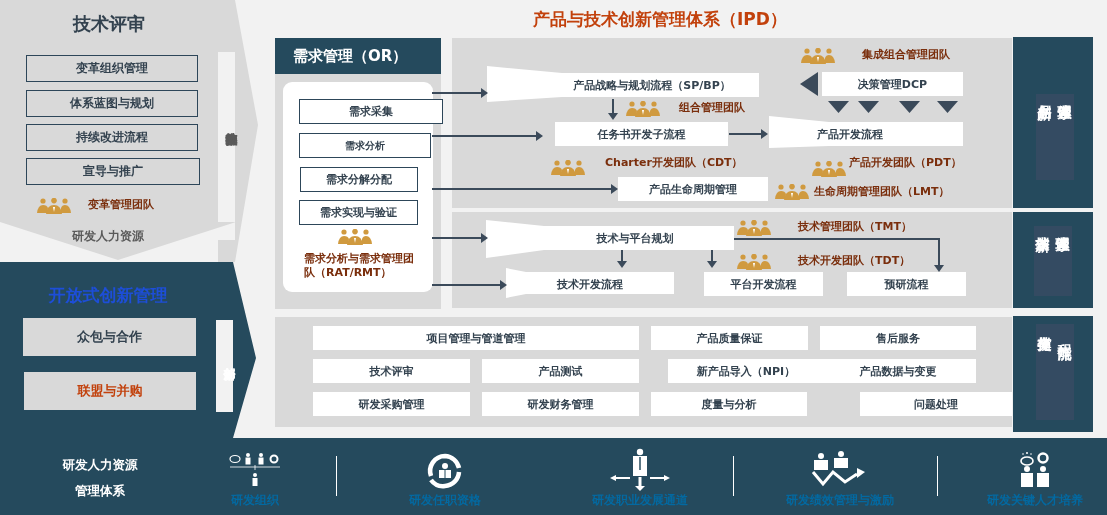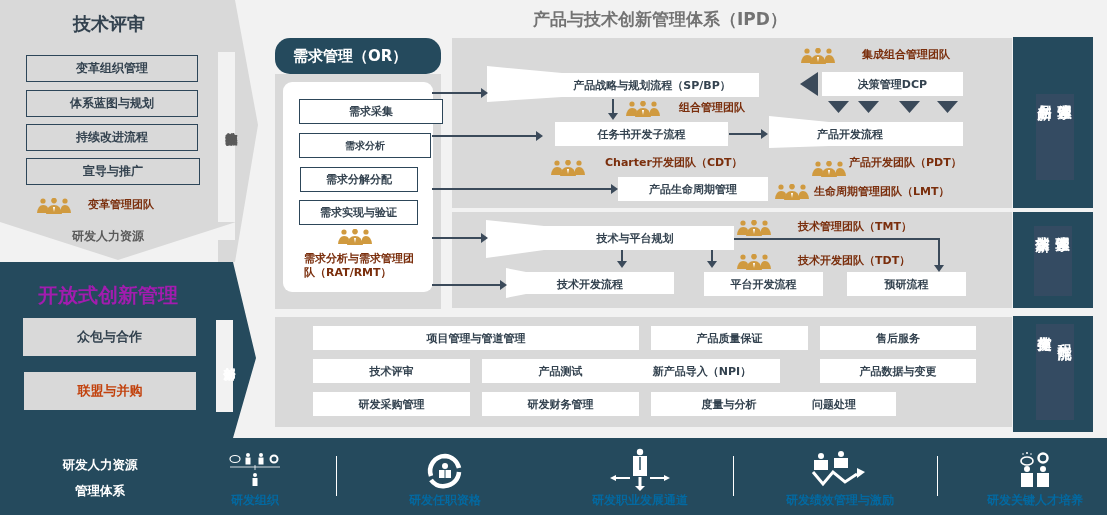--- a/index.html
+++ b/index.html
@@ -32,21 +32,21 @@
       <circle cx="17" cy="2.6" r="2.8" fill="#d09a3f"></circle>
       <circle cx="28" cy="3" r="2.6" fill="#d09a3f"></circle>
       <path d="M0 15 Q1 7 6 7 Q10 7 11 10 L10 15 Z" fill="#d09a3f"></path>
       <path d="M24 10 Q25 7 28 7 Q33 7 34 15 L24 15 Z" fill="#d09a3f"></path>
       <path d="M9 16 Q10 7 17 7 Q24 7 25 16 Z" fill="#d09a3f"></path>
       <path d="M16 9 L17 14 L18 9 Z" fill="#fff"></path>
     </g>
   </defs>
 </svg>
 
-<div class="abs c" style="left:450px; top:6px; width:420px; height:26px; font-size:17px; font-weight:bold; color:#737373;">产品与技术创新管理体系（IPD）</div>
+<div class="abs c" style="left:450px; top:6px; width:420px; height:26px; font-size:17px; font-weight:bold; color:#c2410c;">产品与技术创新管理体系（IPD）</div>
 
 <div class="abs" style="left:0; top:0; width:218px; height:222px; background:#d9d9d9;"></div>
 
 <svg class="abs" style="left:0; top:214px;" width="236" height="46">
   <polygon points="0,8 44,8 44,0 172,0 172,8 236,8 118,46" fill="#d9d9d9"></polygon>
 </svg>
 <div class="abs c" style="left:44px; top:226px; width:128px; height:20px; font-size:12px; font-weight:bold; color:#5a5a5a;">研发人力资源</div>
 
 <svg class="abs" style="left:218px; top:0;" width="45" height="262">
   <polygon points="0,0 17,0 40,125 17,262 0,262 0,240 17,240 17,52 0,52" fill="#d9d9d9"></polygon>
@@ -61,26 +61,26 @@
 <svg class="abs team-icon" style="left:37px; top:198px;" viewBox="0 0 34 16">
     <use href="#team"></use>
   </svg>
 <div class="abs team" style="left:88px; top:197px;">变革管理团队</div>
 
 <div class="abs dark" style="left:0; top:262px; width:216px; height:176px;"></div>
 <svg class="abs" style="left:216px; top:262px;" width="45" height="176">
   <polygon points="0,0 17,0 40,96 17,176 0,176 0,150 17,150 17,58 0,58" fill="#254a5d"></polygon>
 </svg>
 <div class="abs c vert" style="left:220px; top:330px; width:18px; height:56px; font-size:12px; color:#fff;">外部创新</div>
-<div class="abs c" style="left:0; top:282px; width:216px; height:26px; font-size:20px; font-weight:bold; color:#a21caf;">开放式创新管理</div>
+<div class="abs c" style="left:0; top:282px; width:216px; height:26px; font-size:17px; font-weight:bold; color:#1d4ed8;">开放式创新管理</div>
 <div class="abs c" style="left:23px; top:318px; width:173px; height:38px; background:#d9d9d9; font-size:13px; font-weight:bold; color:#33424f;">众包与合作</div>
 <div class="abs c" style="left:24px; top:372px; width:172px; height:38px; background:#d9d9d9; font-size:13px; font-weight:bold; color:#c2410c;">联盟与并购</div>
 
 <div class="abs grey" style="left:275px; top:74px; width:166px; height:235px;"></div>
-<div class="abs c dark" style="left:275px; top:38px; width:166px; height:36px; font-size:15px; font-weight:bold; color:#fff; justify-content:flex-start; padding-left:18px;border-radius:15px;">需求管理（OR）</div>
+<div class="abs c dark" style="left:275px; top:38px; width:166px; height:36px; font-size:15px; font-weight:bold; color:#fff; justify-content:flex-start; padding-left:18px;">需求管理（OR）</div>
 <div class="abs white" style="left:283px; top:82px; width:150px; height:210px; border-radius:9px;"></div>
 <div class="outline-box" style="left:299px; top:99px; width:144px; height:25px; font-size:11px;">需求采集</div>
 <div class="outline-box" style="left:299px; top:133px; width:132px; height:25px; font-size:10px;">需求分析</div>
 <div class="outline-box" style="left:300px; top:167px; width:118px; height:25px; font-size:11px;">需求分解分配</div>
 <div class="outline-box" style="left:299px; top:200px; width:119px; height:25px; font-size:11px;">需求实现与验证</div>
 <svg class="abs team-icon" style="left:338px; top:229px;" viewBox="0 0 34 16">
     <use href="#team"></use>
   </svg>
 <div class="abs team" style="left:304px; top:252px; width:112px; white-space:normal; line-height:14px;">需求分析与需求管理团队（RAT/RMT）</div>
 
@@ -186,27 +186,27 @@
   <span class="vert">支撑与使</span>
   <span class="vert" style="padding-top:8px;">能流程</span>
 </div>
 
 <div class="abs c white t11" style="left:313px; top:326px; width:326px; height:24px; font-weight:normal; font-weight:bold;">项目管理与管道管理</div>
 <div class="abs c white t11" style="left:651px; top:326px; width:157px; height:24px;">产品质量保证</div>
 <div class="abs c white t11" style="left:820px; top:326px; width:156px; height:24px;">售后服务</div>
 
 <div class="abs c white t11" style="left:313px; top:359px; width:157px; height:24px;">技术评审</div>
 <div class="abs c white t11" style="left:482px; top:359px; width:157px; height:24px;">产品测试</div>
-<div class="abs c white t11" style="left:624px; top:359px; width:156px; height:24px;">新产品导入（NPI）</div>
+<div class="abs c white t11" style="left:668px; top:359px; width:156px; height:24px;">新产品导入（NPI）</div>
 <div class="abs c white t11" style="left:820px; top:359px; width:156px; height:24px;">产品数据与变更</div>
 
 <div class="abs c white t11" style="left:313px; top:392px; width:157px; height:24px;">研发采购管理</div>
 <div class="abs c white t11" style="left:482px; top:392px; width:157px; height:24px;">研发财务管理</div>
 <div class="abs c white t11" style="left:651px; top:392px; width:156px; height:24px;">度量与分析</div>
-<div class="abs c white t11" style="left:772px; top:392px; width:124px; height:24px;">问题处理</div>
+<div class="abs c white t11" style="left:860px; top:392px; width:152px; height:24px;">问题处理</div>
 
 <div class="abs dark" style="left:0; top:438px; width:1107px; height:77px;"></div>
 <div class="abs c" style="left:40px; top:450px; width:120px; height:56px; flex-direction:column; color:#fff; font-size:12.5px; font-weight:bold; line-height:26px;">
   <span>研发人力资源</span>
   <span>管理体系</span>
 </div>
 
 <div class="hr-item" style="left:200px; width:110px;">
   <svg width="70" height="38" viewBox="0 0 70 38" style="margin-bottom:2px;">
     <g fill="#fff" stroke="#fff">

